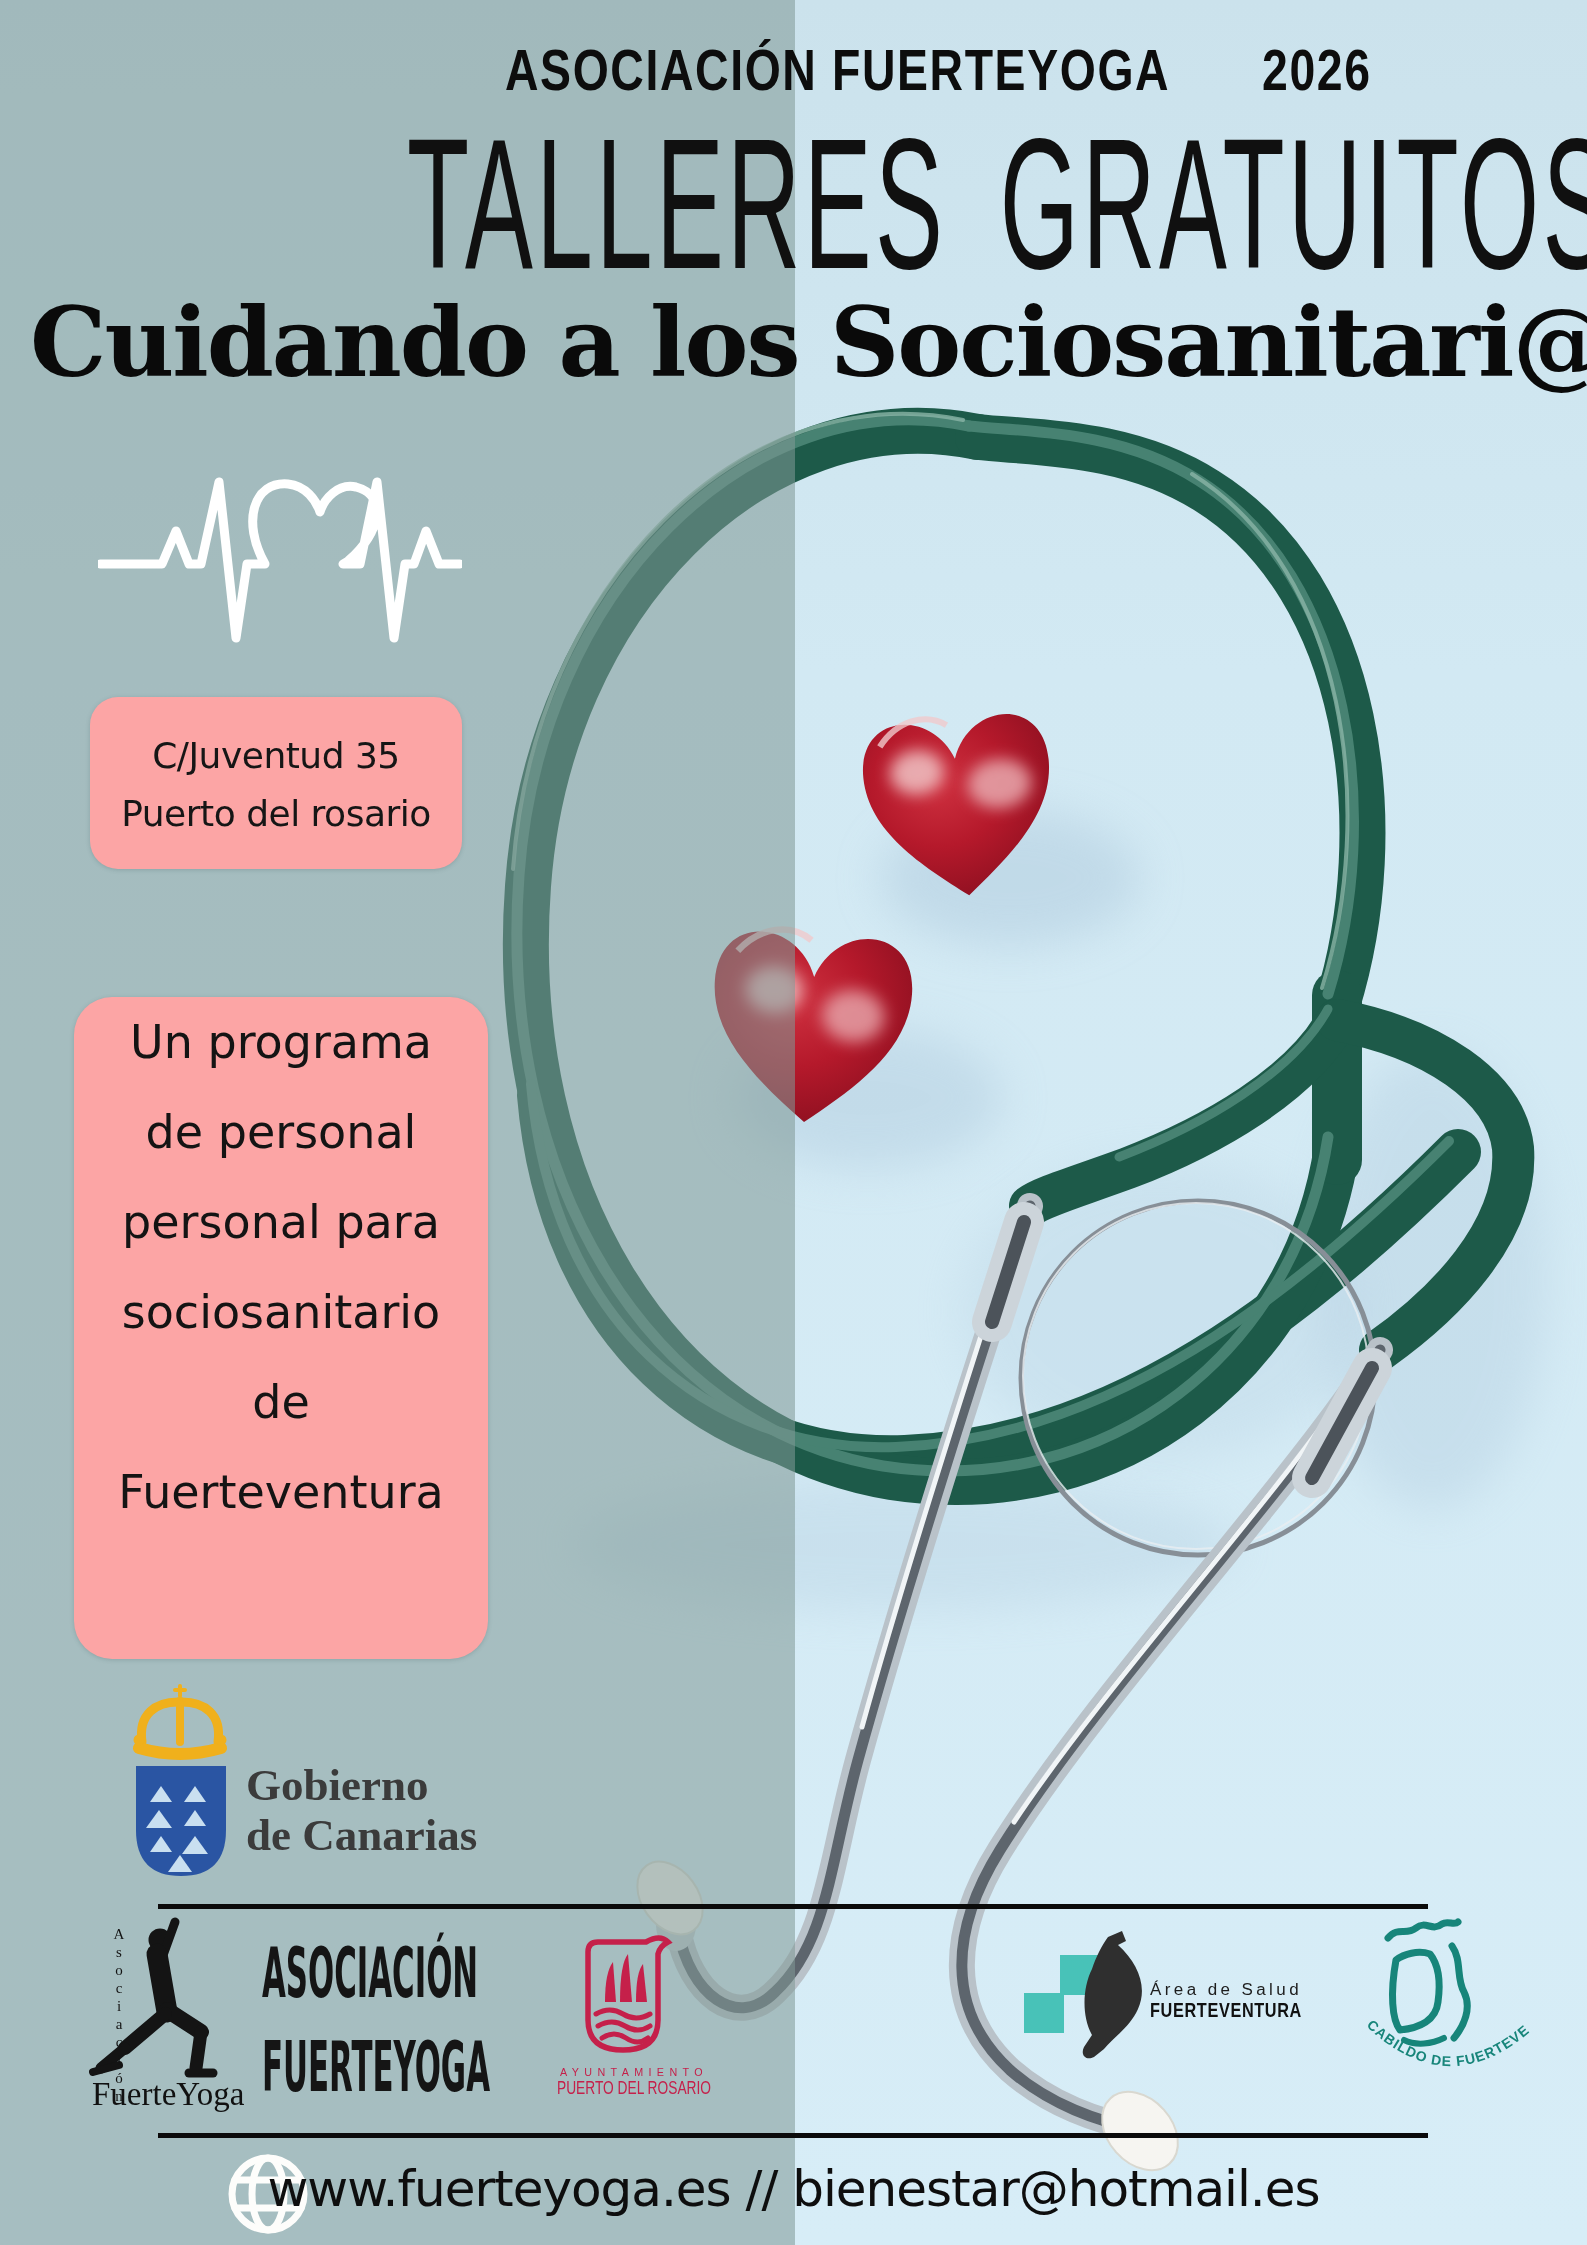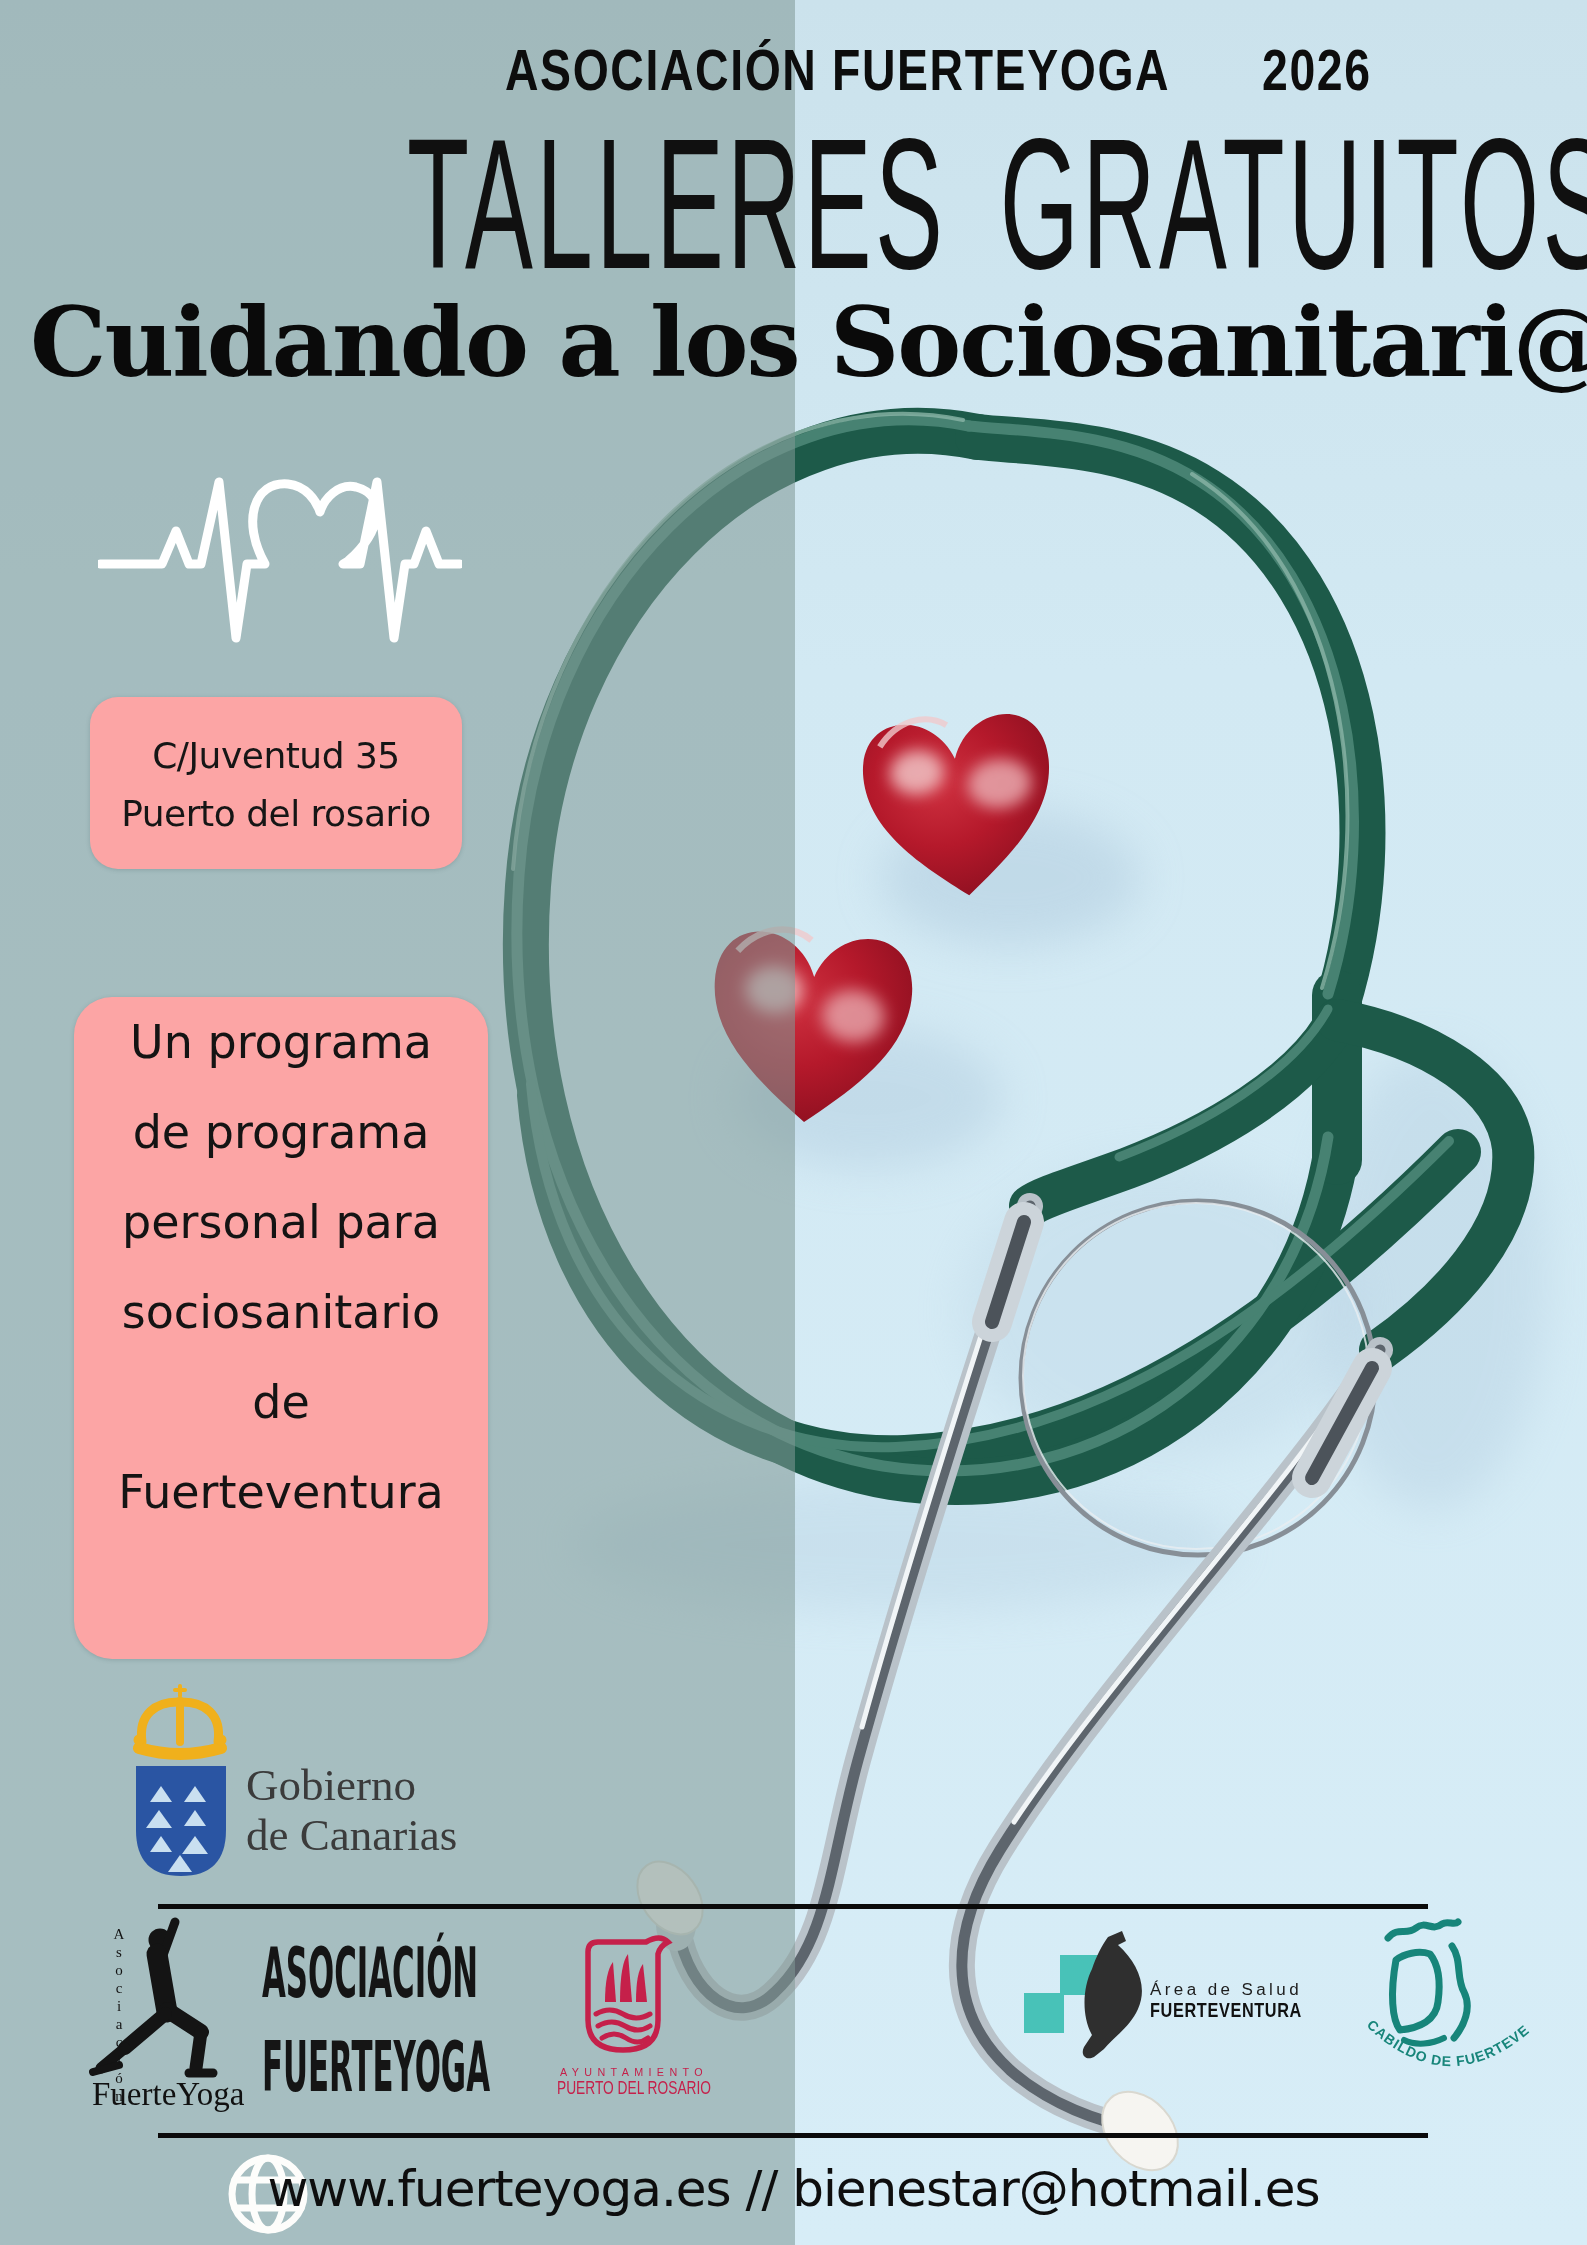--- a/index.html
+++ b/index.html
@@ -7,21 +7,21 @@
   .abs{position:absolute;}
   .scene{left:0;top:0;width:1587px;height:2245px;}
   .overlay{left:0;top:0;width:795px;height:2245px;background:rgba(128,154,149,0.56);}
   .hdr-org{left:505px;top:36px;font-family:"Liberation Sans",sans-serif;font-weight:700;font-size:58px;letter-spacing:2px;color:#0d0d0d;transform:scaleX(0.8);transform-origin:left top;white-space:nowrap;}
   .hdr-year{left:1262px;top:36px;font-family:"Liberation Sans",sans-serif;font-weight:700;font-size:58px;letter-spacing:2px;color:#0d0d0d;transform:scaleX(0.8);transform-origin:left top;}
   .t-script{left:50px;right:-50px;top:112px;text-align:center;font-family:"Liberation Sans",sans-serif;font-weight:400;font-size:185px;line-height:1;letter-spacing:6px;word-spacing:40px;color:#101010;transform:scaleX(0.55);transform-origin:center top;white-space:nowrap;}
   .t-main{left:30px;right:-30px;top:286px;text-align:center;font-family:"DejaVu Serif",serif;font-weight:700;font-size:96px;letter-spacing:-2px;color:#0a0a0a;white-space:nowrap;}
   .box{background:#fca5a5;border-radius:28px;box-shadow:0 1px 4px rgba(60,90,90,0.25);}
   .addr{left:90px;top:697px;width:372px;height:172px;text-align:center;padding-top:30px;box-sizing:border-box;font-size:36px;line-height:58px;letter-spacing:-0.5px;color:#161616;}
   .prog{left:74px;top:997px;width:414px;height:662px;border-radius:38px;text-align:center;padding-top:0;box-sizing:border-box;font-size:46px;line-height:90px;color:#141414;}
-  .gob-text{left:246px;top:1760px;font-family:"Liberation Serif",serif;font-weight:400;font-size:45px;line-height:50px;color:#3b3b3b;}
+  .gob-text{left:246px;top:1760px;font-family:"Liberation Serif",serif;font-weight:700;font-size:45px;line-height:50px;color:#3b3b3b;}
   .sep{left:158px;width:1270px;height:5px;background:#0b0b0b;}
   .sep1{top:1904px;} .sep2{top:2133px;}
   .fy-vert{left:110px;top:1926px;height:150px;writing-mode:vertical-rl;text-orientation:upright;font-family:"Liberation Serif",serif;font-size:15px;letter-spacing:2px;color:#141414;}
   .fy-name{left:92px;top:2076px;width:150px;text-align:center;font-family:"Liberation Serif",serif;font-size:33px;color:#111;}
   .asoc{left:262px;font-family:"DejaVu Sans",sans-serif;font-weight:700;font-size:70px;color:#151515;transform:scaleX(0.44);transform-origin:left top;white-space:nowrap;}
   .asoc1{top:1932px;} .asoc2{top:2026px;}
   .footer{left:0;right:0;top:2160px;text-align:center;font-size:50px;letter-spacing:-1px;color:#0e0e0e;white-space:nowrap;}
   svg text{font-family:"Liberation Sans",sans-serif;}
 </style>
 </head>
@@ -130,21 +130,21 @@
     <path d="M 2,88 H 64 L 78,55 L 91,88 H 103 L 121,6 L 138,162 L 149,88 H 167 C 143,45 156,5 190,8 C 208,10 218,24 222,36 C 226,23 240,7 258,11 C 289,19 284,56 250,85 L 245,88 H 262 L 279,6 L 296,162 L 307,88 H 316 L 328,55 L 341,88 H 362" fill="none" stroke="#ffffff" stroke-width="9" stroke-linecap="round" stroke-linejoin="round"></path>
   </svg>
 
   <div class="abs box addr">
     <div>C/Juventud 35</div>
     <div>Puerto del rosario</div>
   </div>
 
   <div class="abs box prog">
     <div>Un programa</div>
-    <div>de programa</div>
+    <div>de personal</div>
     <div>personal para</div>
     <div>sociosanitario</div>
     <div>de</div>
     <div>Fuerteventura</div>
   </div>
 
   <svg class="abs" style="left:126px;top:1680px;" viewBox="0 0 110 200" width="110" height="200">
     <g stroke="#f0b01c" fill="none" stroke-linecap="round">
       <path d="M 54,6 L 54,16" stroke-width="4"></path>
         <path d="M 49,10 L 59,10" stroke-width="4"></path>

